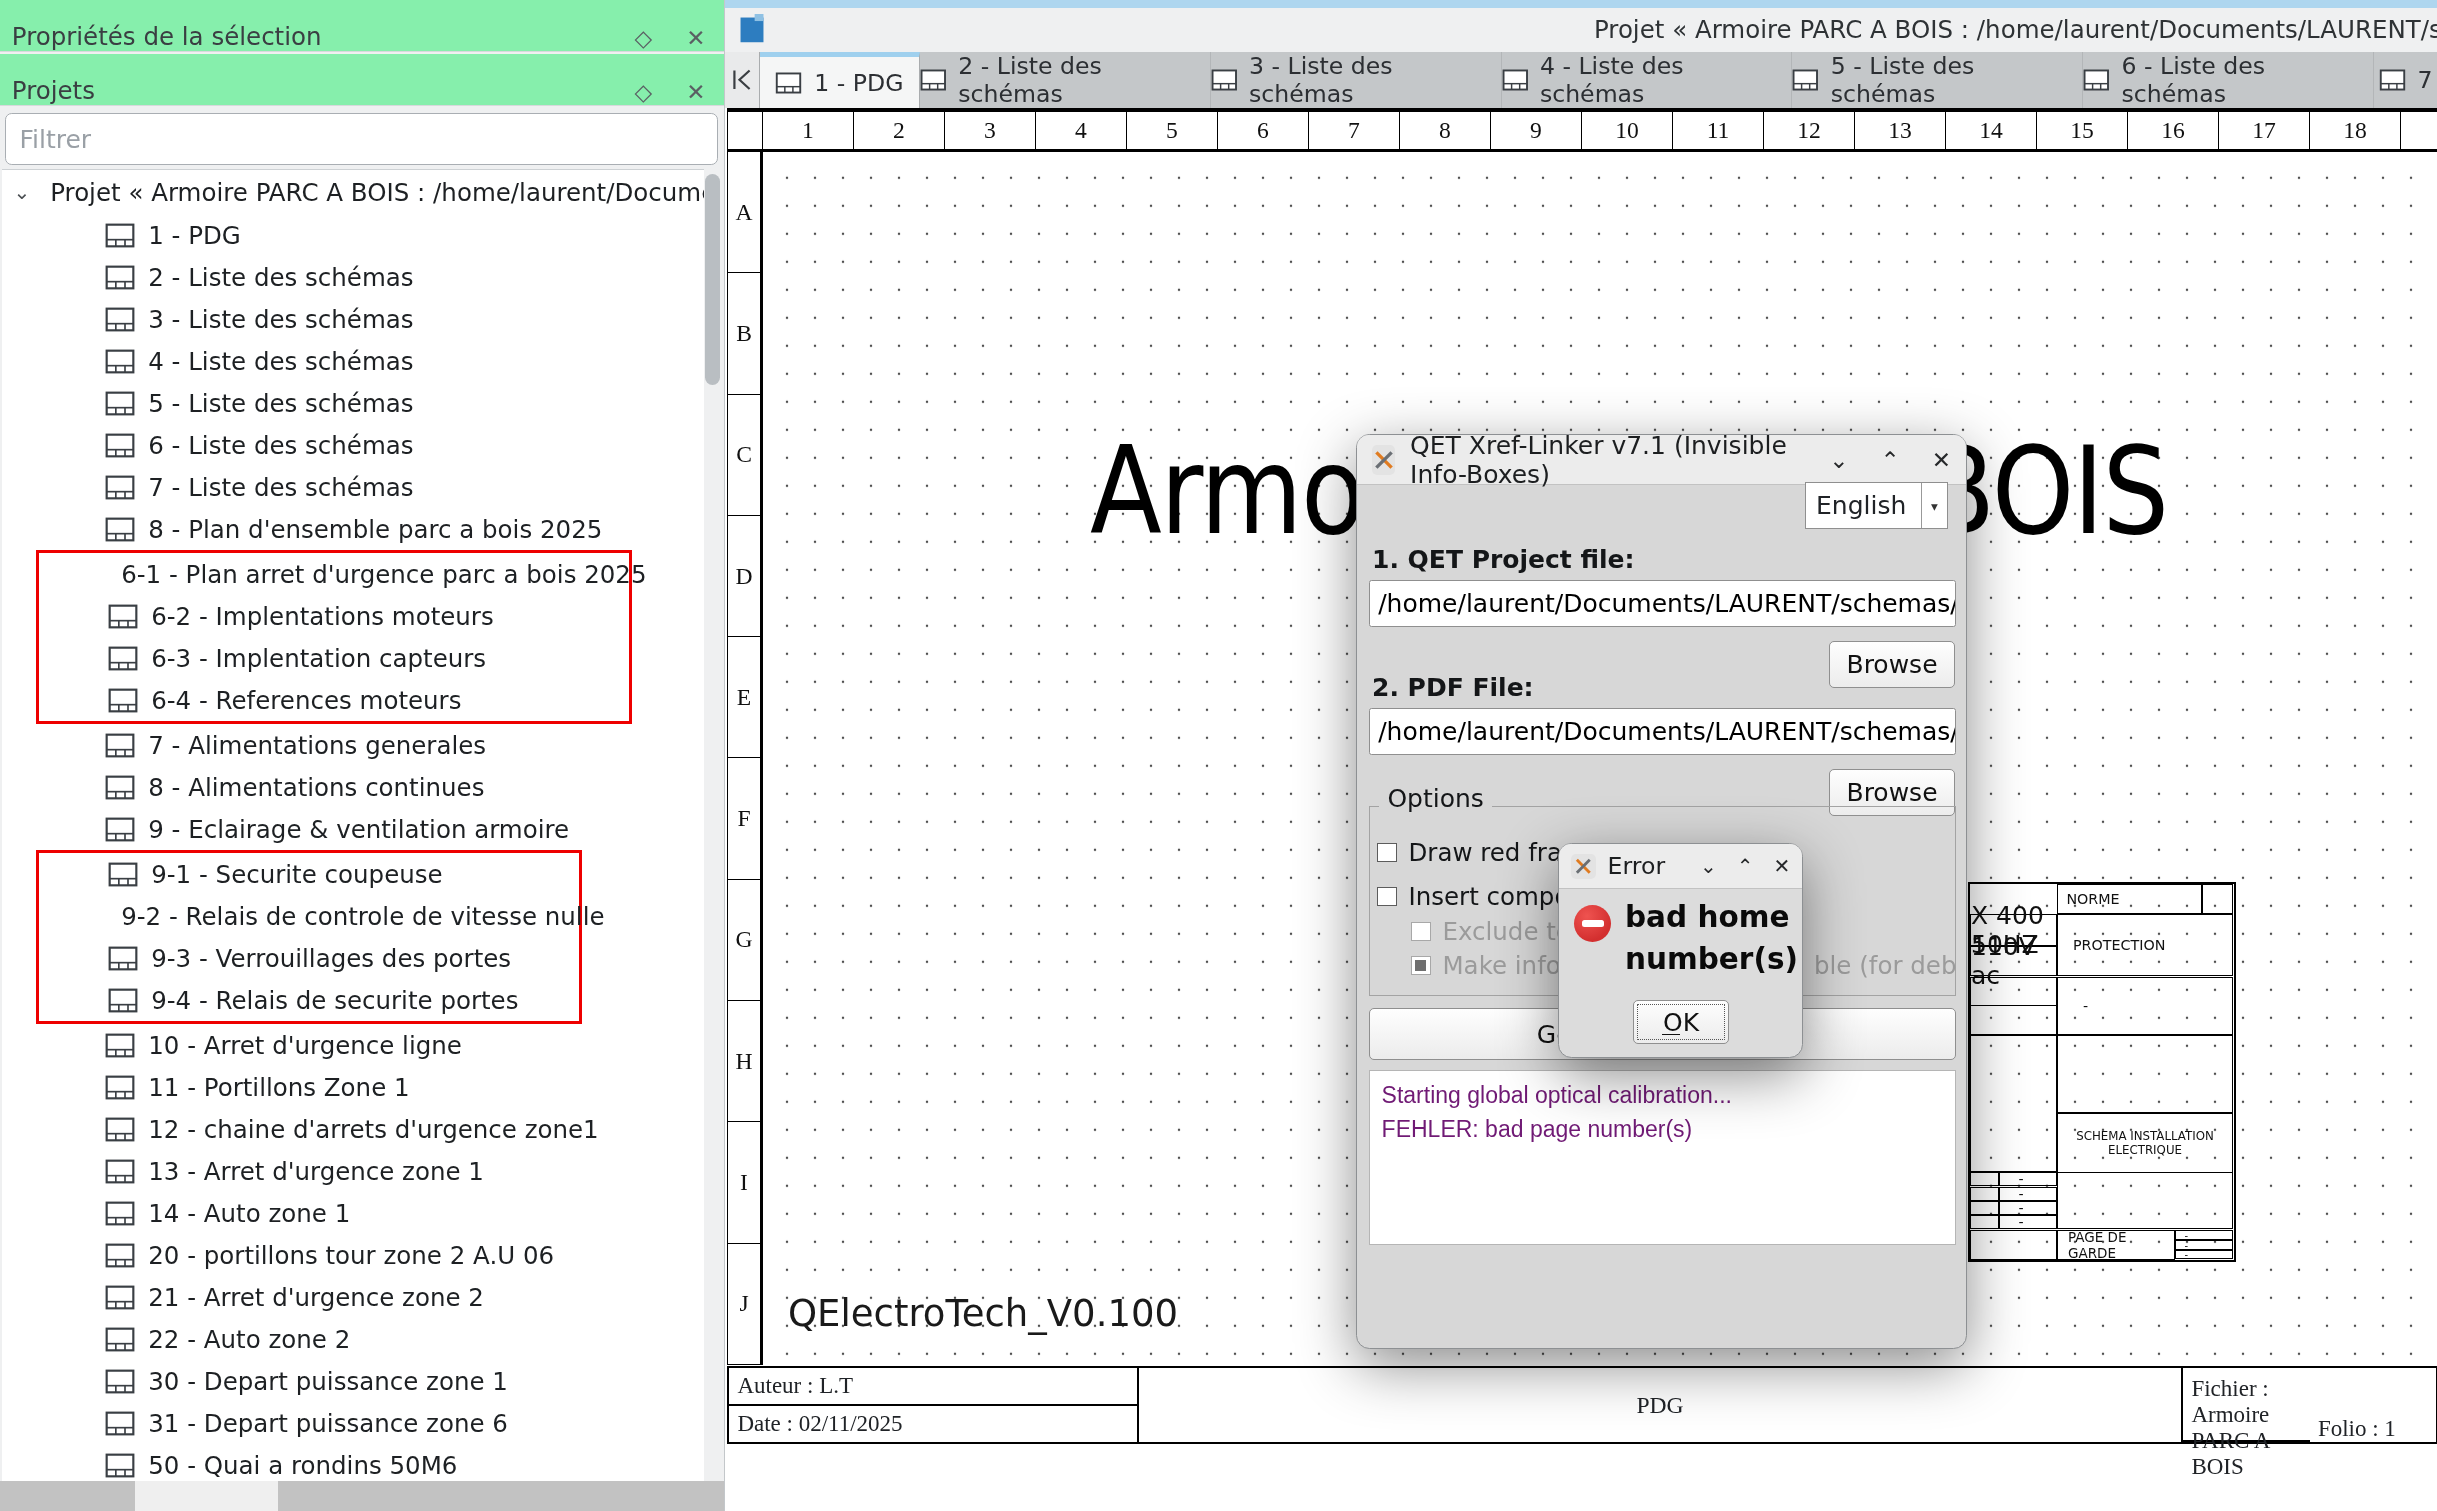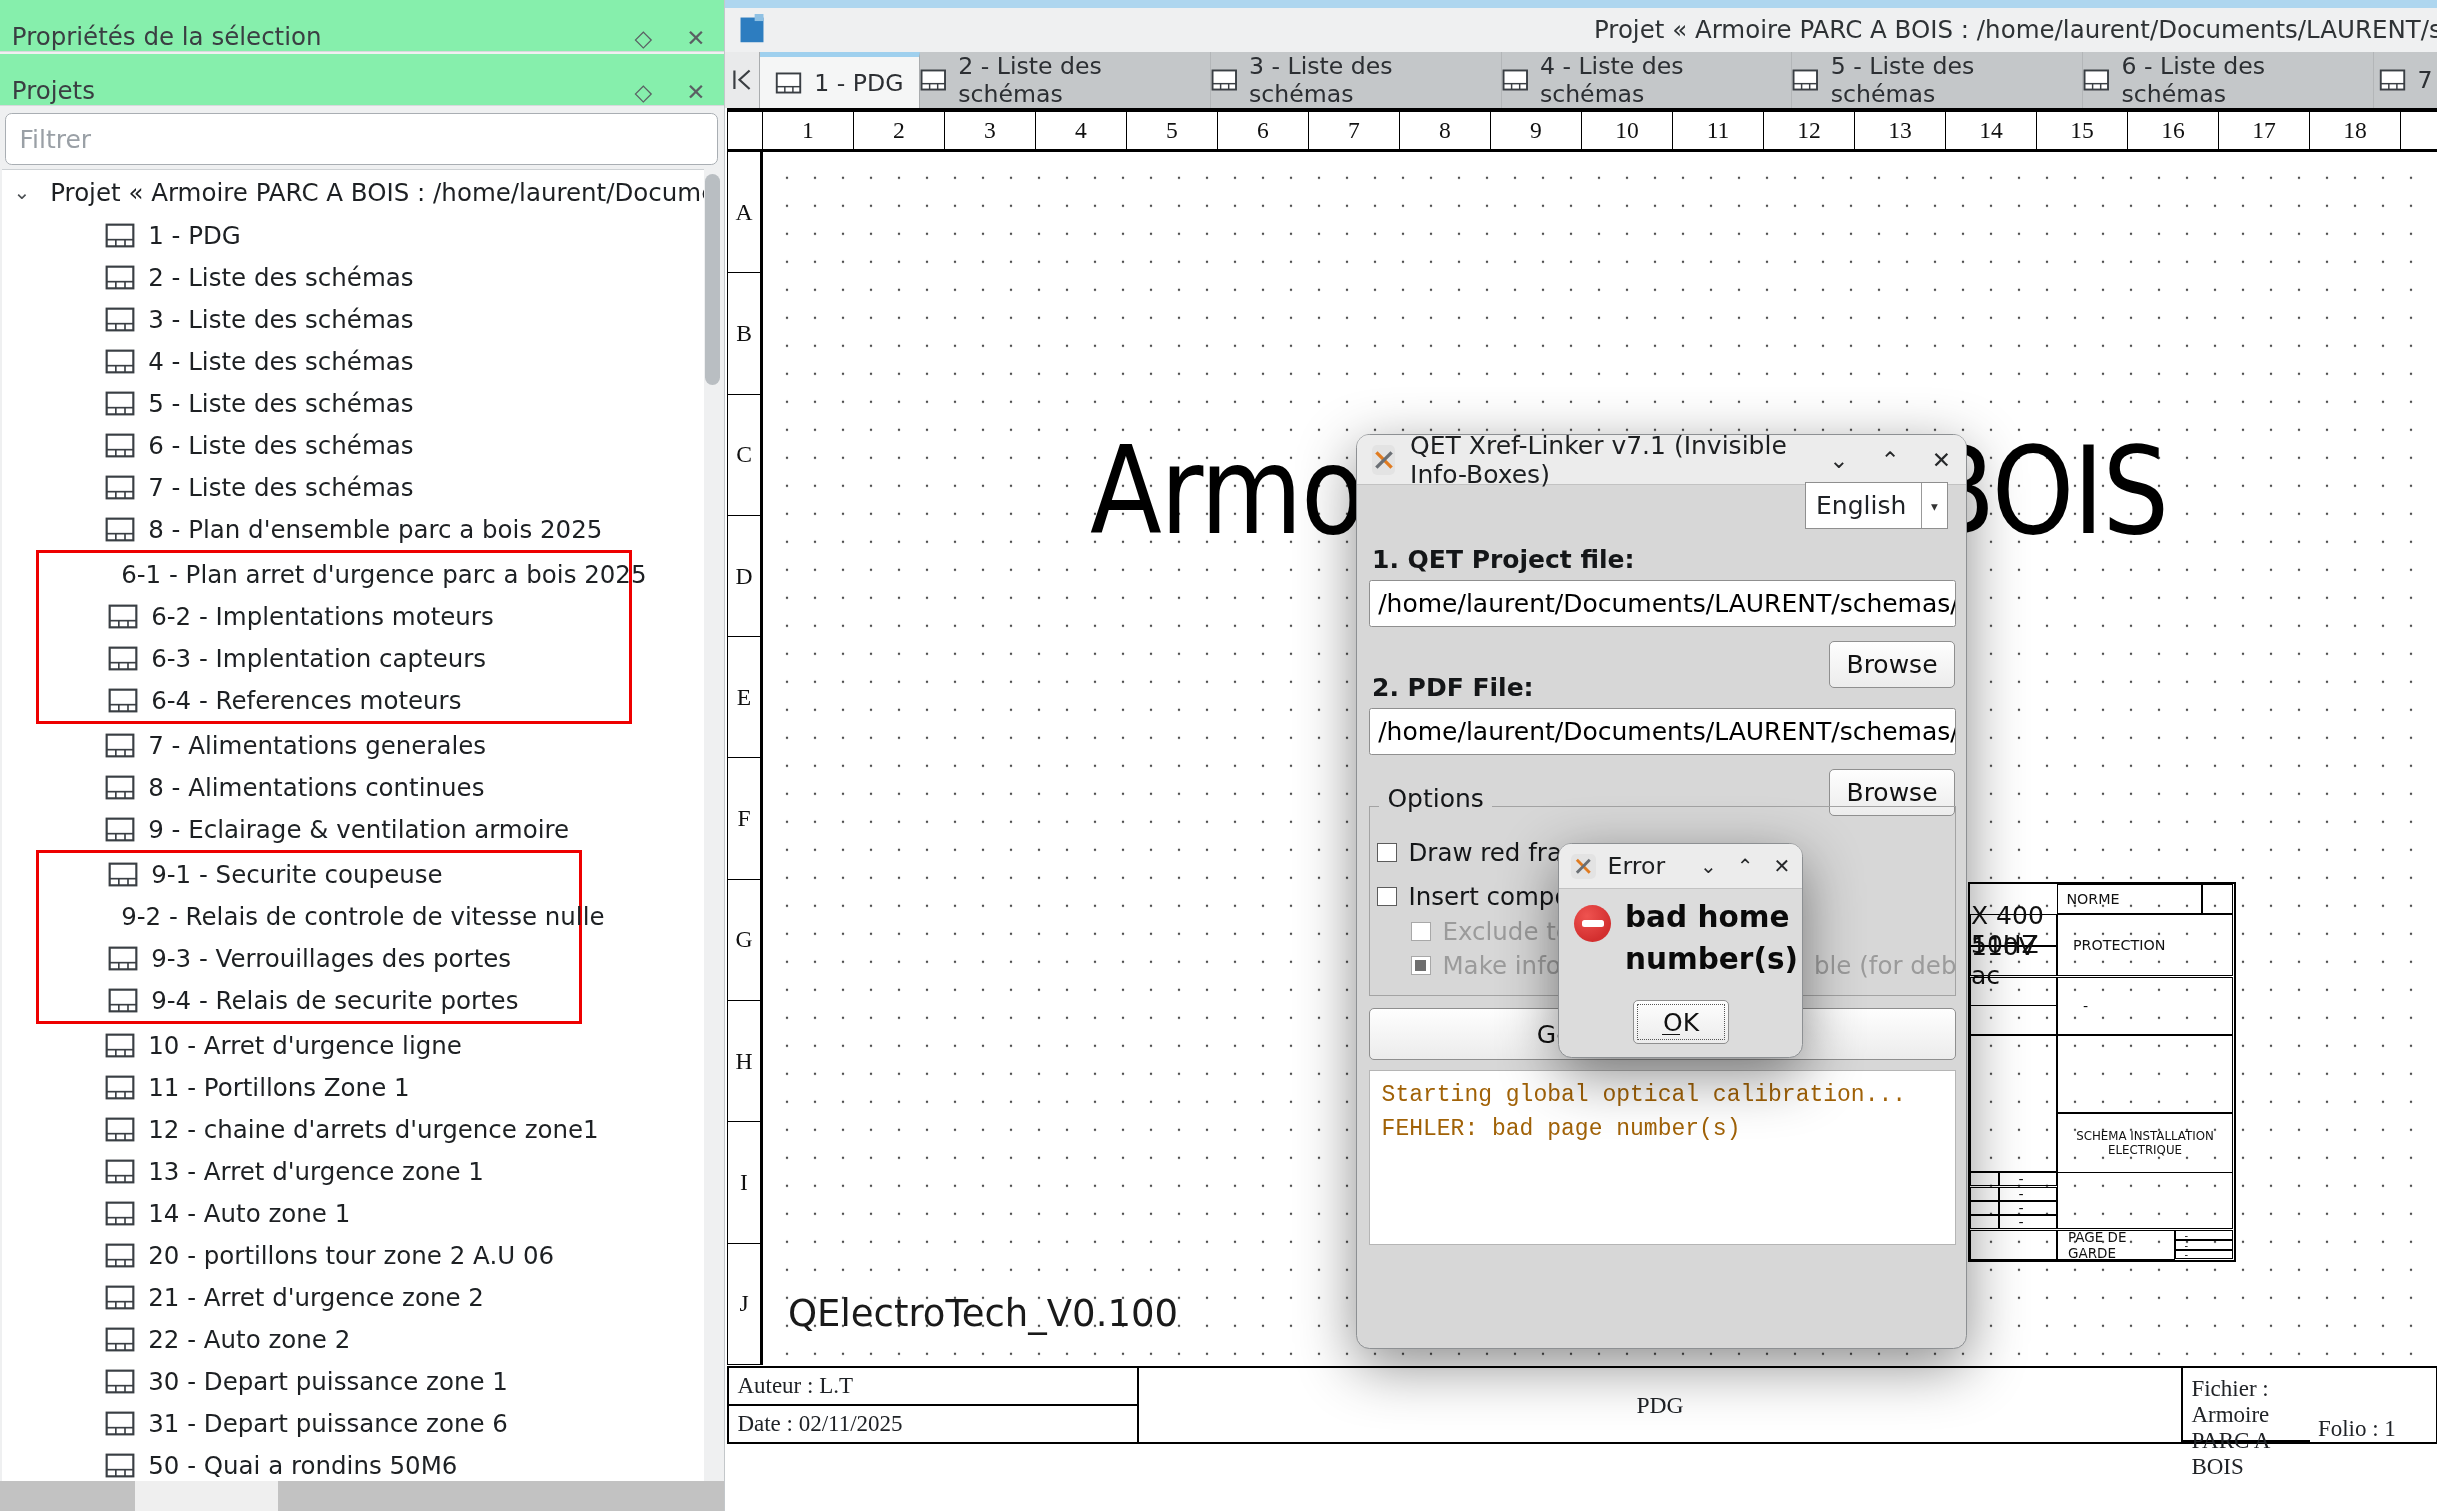--- a/index.html
+++ b/index.html
@@ -94,21 +94,21 @@
   #optgroup{position:absolute;left:11.8px;top:371px;width:587px;height:190px;border:1.7px solid #a3a3a3;box-sizing:border-box;}
   #optlabel{position:absolute;left:22px;top:349px;background:#d7d7d7;padding:0 8.4px;font-size:25px;color:#141618;}
   .chk{position:absolute;display:flex;align-items:center;gap:11.8px;font-size:24.5px;color:#141618;white-space:nowrap;}
   .chk .box{width:17.7px;height:17.7px;border:1.7px solid #5c5c5c;background:#fff;flex:0 0 auto;}
   .chk.dis{color:#9b9b9b;}
   .chk.dis .box{border-color:#a8a8a8;}
   .chk .box.filled{background:#fff;display:flex;align-items:center;justify-content:center;}
   .chk .box.filled::after{content:"";width:11px;height:11px;background:#6f6f6f;}
   #genbtn{left:11.8px;top:573px;width:587px;height:52px;justify-content:flex-start;padding-left:167px;}
   #xlog{left:11.8px;top:635px;width:587px;height:175px;background:#fff;border:0.8px solid #b5b5b5;position:absolute;
-        font-family:Liberation Mono, monospace;font-size:23px;color:#a16207;padding:6.7px 11.8px;box-sizing:border-box;line-height:34px;white-space:pre;overflow:hidden;}
+        font-family:Liberation Sans, sans-serif;font-size:23px;color:#701a75;padding:6.7px 11.8px;box-sizing:border-box;line-height:34px;white-space:pre;overflow:hidden;}
 
   #errdlg{left:1558px;top:843px;width:245px;height:215px;background:#dcdcdc;}
   #errdlg .dlg-title{height:44px;font-size:23.6px;gap:11.8px;padding:0 11.8px;}
   #errdlg .dlg-ctrls{gap:20px;font-size:20px;}
   #erricon{position:absolute;left:15px;top:61px;width:37px;height:37px;border-radius:50%;
            background:radial-gradient(circle at 35% 30%,#ef5350,#d32f2f 70%);display:flex;align-items:center;justify-content:center;}
   #erricon::after{content:"";width:22px;height:6.7px;background:#fff;border-radius:2.5px;}
   #errmsg{position:absolute;left:66px;top:52px;font-size:29.5px;font-weight:700;color:#0a0a0a;line-height:42px;}
   #okbtn{left:74px;top:156px;width:96px;height:44px;outline:1.7px dotted #555;outline-offset:-5.9px;position:absolute;}
   #ok-underline{position:absolute;left:28px;bottom:7.6px;width:17.7px;height:1.7px;background:#111;}

